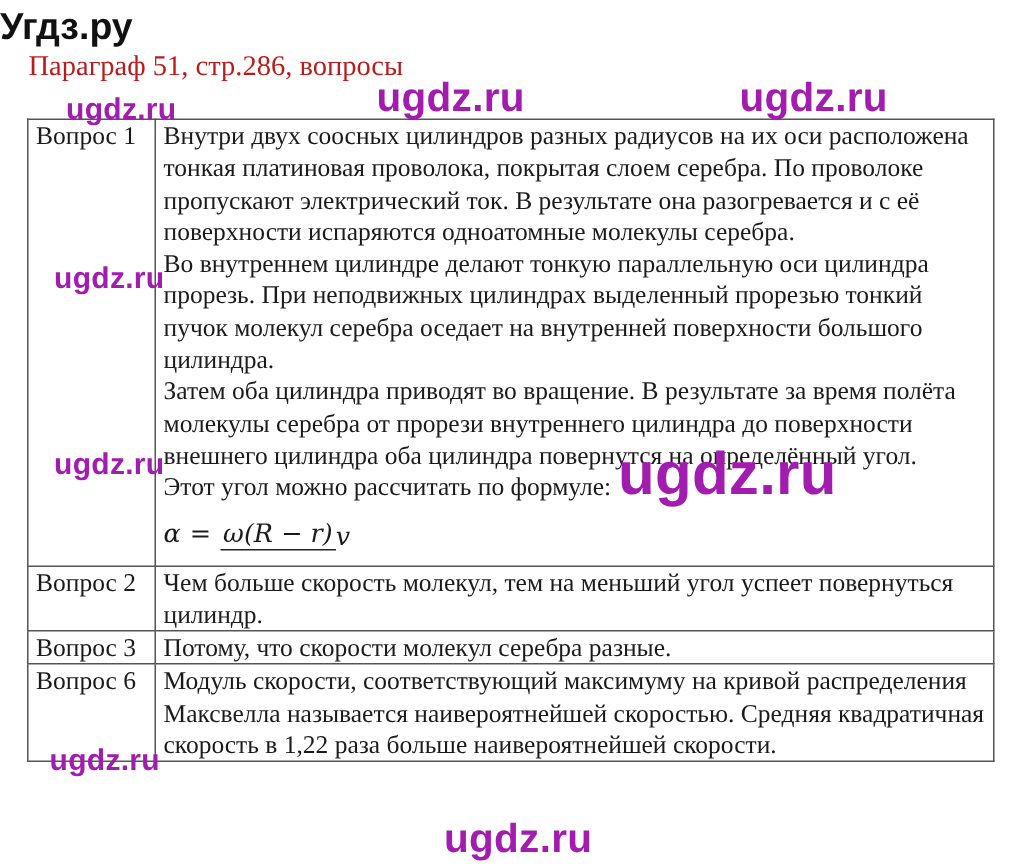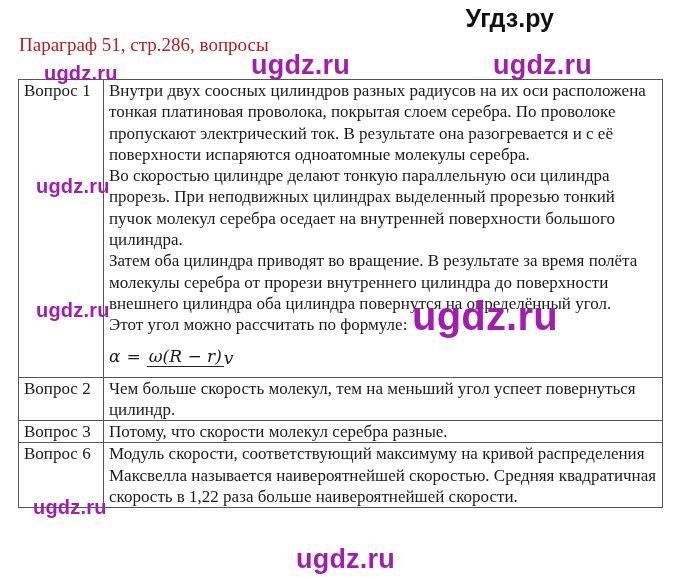--- a/index.html
+++ b/index.html
@@ -13,21 +13,21 @@
       position: relative;
       overflow: hidden;
       font-family: "Liberation Serif", "DejaVu Serif", serif;
       color: #1a1a1a;
     }
     .site-title {
       position: absolute;
       left: 0;
       top: 4px;
       width: 554px;
-      text-align: right;
+      text-align: left;
       font-family: "Liberation Sans", "DejaVu Sans", sans-serif;
       font-weight: bold;
       font-size: 25px;
       color: #111;
     }
     .doc-caption {
       position: absolute;
       left: 19px;
       top: 34px;
       font-size: 19px;
@@ -98,21 +98,21 @@
 
 <table class="answers">
   <tbody>
     <tr>
       <td class="q">Вопрос 1</td>
       <td class="a">
         <span class="para">Внутри двух соосных цилиндров разных радиусов на их оси расположена</span>
         <span class="para">тонкая платиновая проволока, покрытая слоем серебра. По проволоке</span>
         <span class="para">пропускают электрический ток. В результате она разогревается и с её</span>
         <span class="para">поверхности испаряются одноатомные молекулы серебра.</span>
-        <span class="para">Во скоростью цилиндре делают тонкую параллельную оси цилиндра</span>
+        <span class="para">Во внутреннем цилиндре делают тонкую параллельную оси цилиндра</span>
         <span class="para">прорезь. При неподвижных цилиндрах выделенный прорезью тонкий</span>
         <span class="para">пучок молекул серебра оседает на внутренней поверхности большого</span>
         <span class="para">цилиндра.</span>
         <span class="para">Затем оба цилиндра приводят во вращение. В результате за время полёта</span>
         <span class="para">молекулы серебра от прорези внутреннего цилиндра до поверхности</span>
         <span class="para">внешнего цилиндра оба цилиндра повернутся на определённый угол.</span>
         <span class="para">Этот угол можно рассчитать по формуле:</span>
         <div class="formula">
           <span class="lhs">α</span>
           <span class="eq">=</span>

